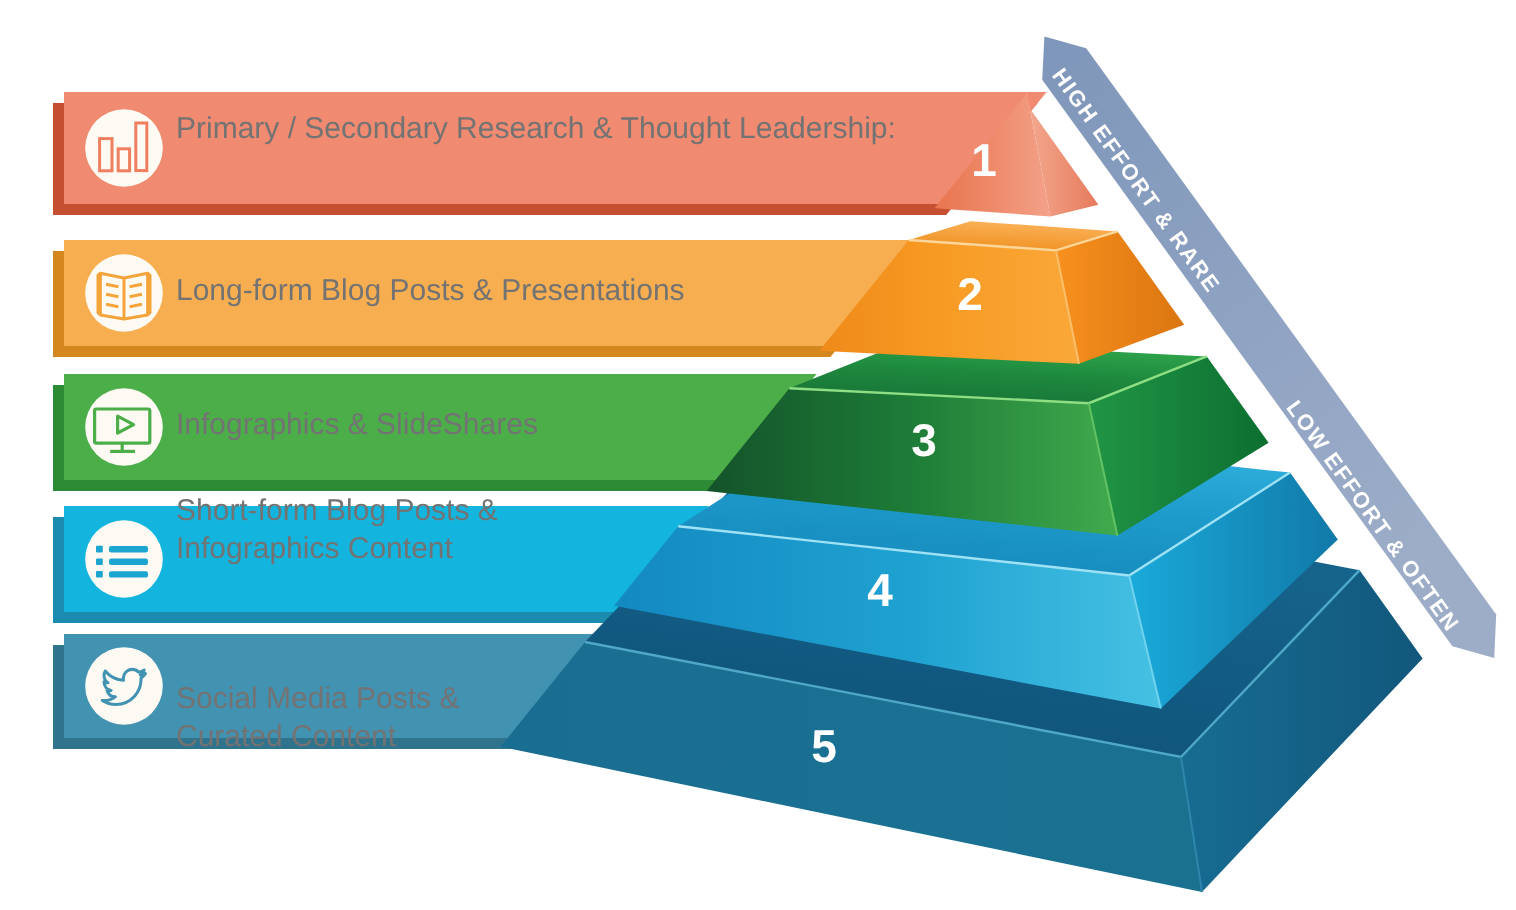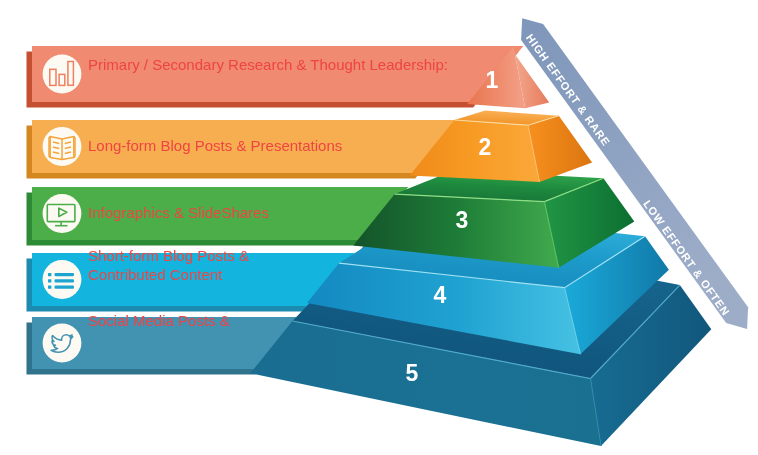--- a/index.html
+++ b/index.html
@@ -1,20 +1,20 @@
 <!DOCTYPE html>
 <html><head>
 <meta charset="utf-8">
 <title>Content Marketing Pyramid</title>
 <style>
 html,body{margin:0;padding:0;background:#fff;}
 body{width:758px;height:455px;overflow:hidden;font-family:"Liberation Sans",sans-serif;}
 #stage{position:relative;width:758px;height:455px;background:#fff;}
 #art{position:absolute;left:0;top:0;}
-.blabel{position:absolute;left:88px;color:#ef4444;font-size:15px;line-height:18.6px;white-space:nowrap;}
+.blabel{position:absolute;left:88px;color:#737373;font-size:15px;line-height:18.6px;white-space:nowrap;}
 .pnum{fill:#ffffff;font-size:23px;font-weight:bold;text-anchor:middle;font-family:"Liberation Sans",sans-serif;}
 .alabel{fill:#ffffff;font-size:11px;font-weight:bold;letter-spacing:0.85px;font-family:"Liberation Sans",sans-serif;}
 </style>
 </head>
 <body>
 
 <div id="stage">
 <svg id="art" width="758" height="455" viewBox="0 0 758 455">
 <defs>
 <linearGradient id="g5l" x1="0" y1="0" x2="1" y2="0">
@@ -218,19 +218,19 @@
     <br>
   </div>
   <div class="blabel" style="top:137.3px">
     <span>Long-form Blog Posts &amp; Presentations</span>
   </div>
   <div class="blabel" style="top:204.3px">
     <span>Infographics &amp; SlideShares</span>
   </div>
   <div class="blabel" style="top:247px">
     <span>Short-form Blog Posts &amp;</span>
-    <br><span>Contributed Content</span>
-  </div>
-  <div class="blabel" style="top:312px">
+    <br><span>Infographics Content</span>
+  </div>
+  <div class="blabel" style="top:341px">
     <span>Social Media Posts &amp;</span>
-    <br>
+    <br><span>Curated Content</span>
   </div>
 </div>
 
 </body></html>

